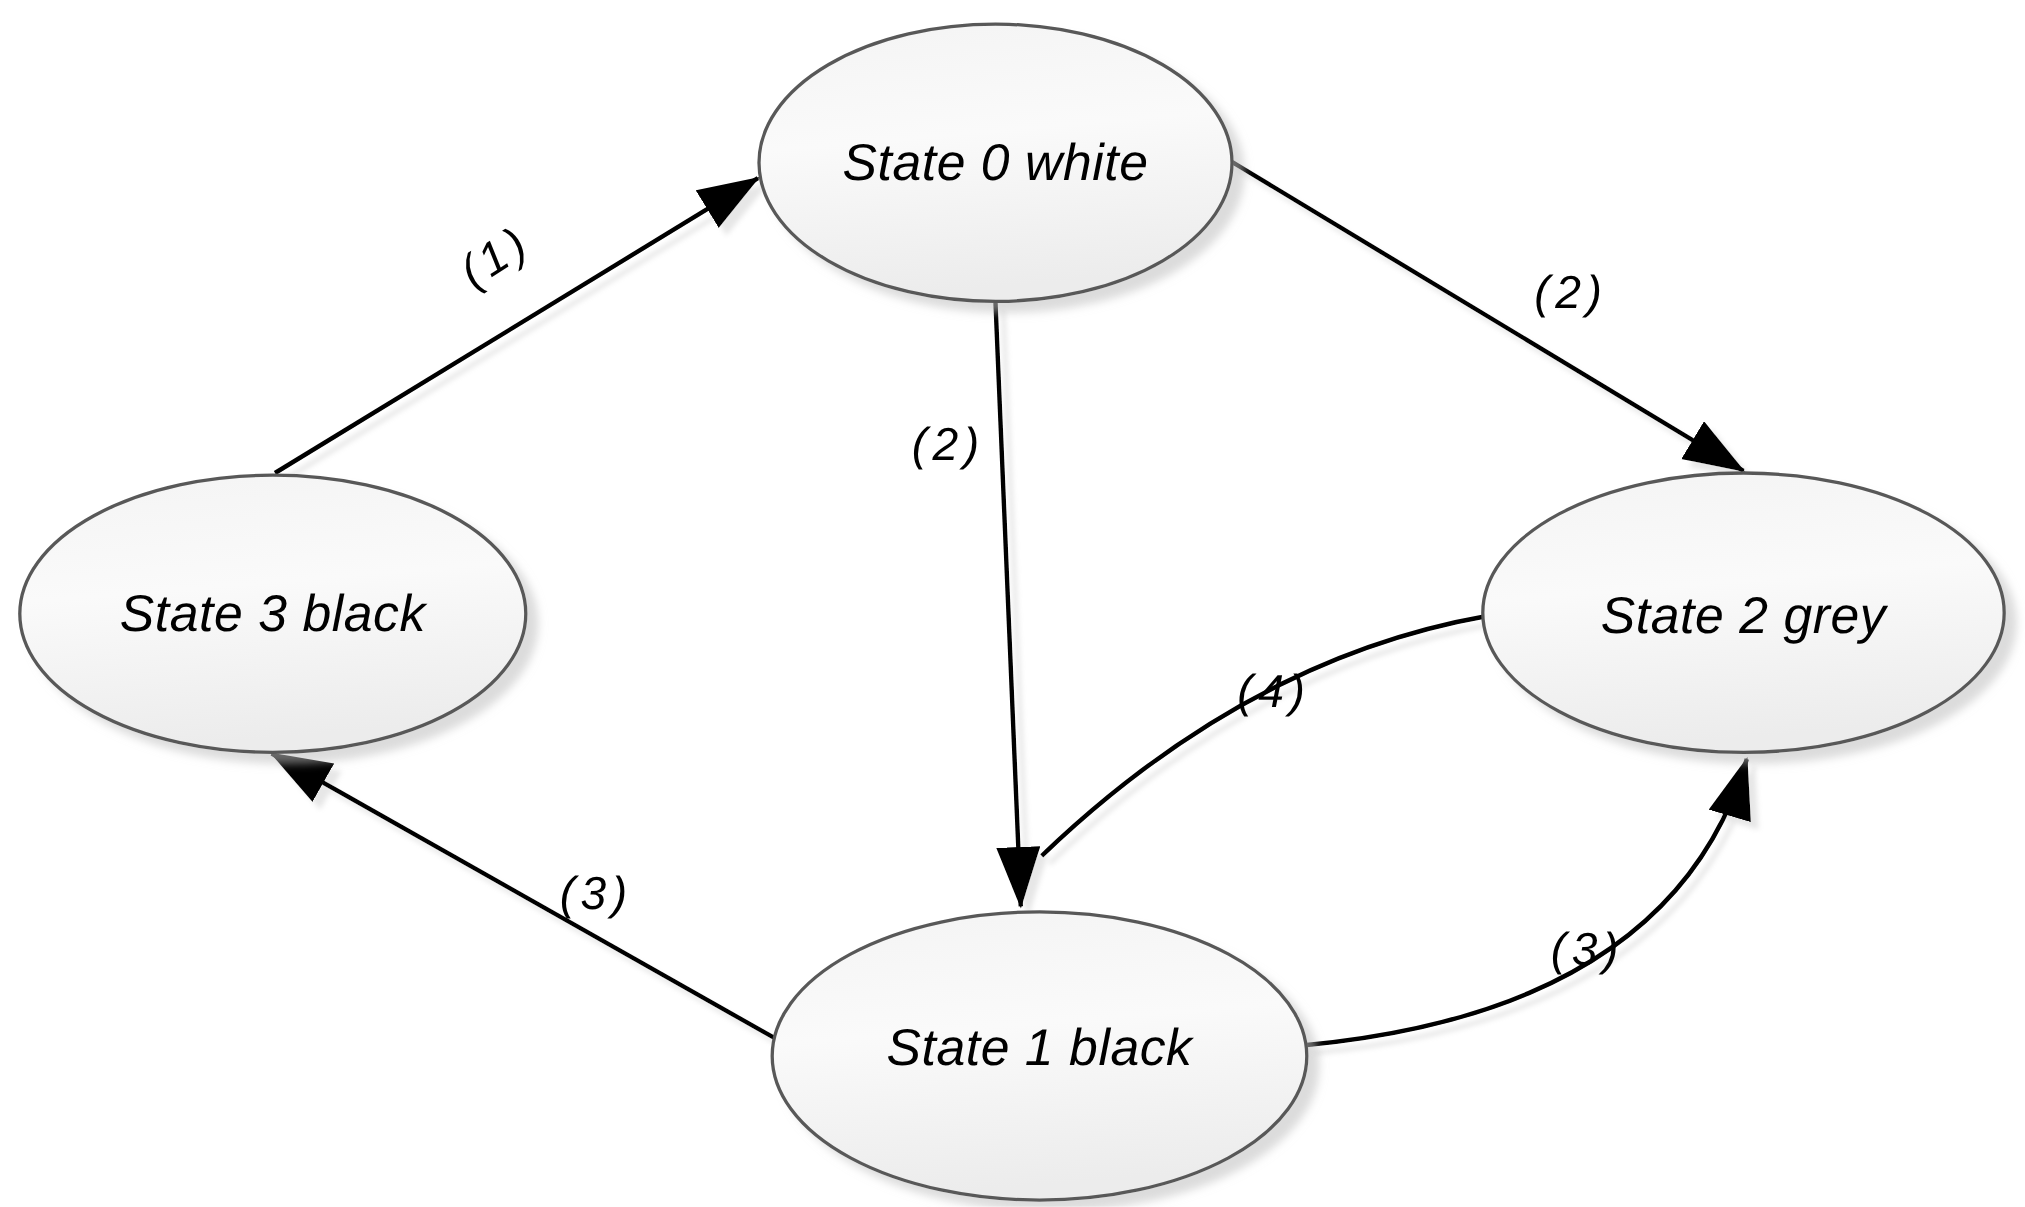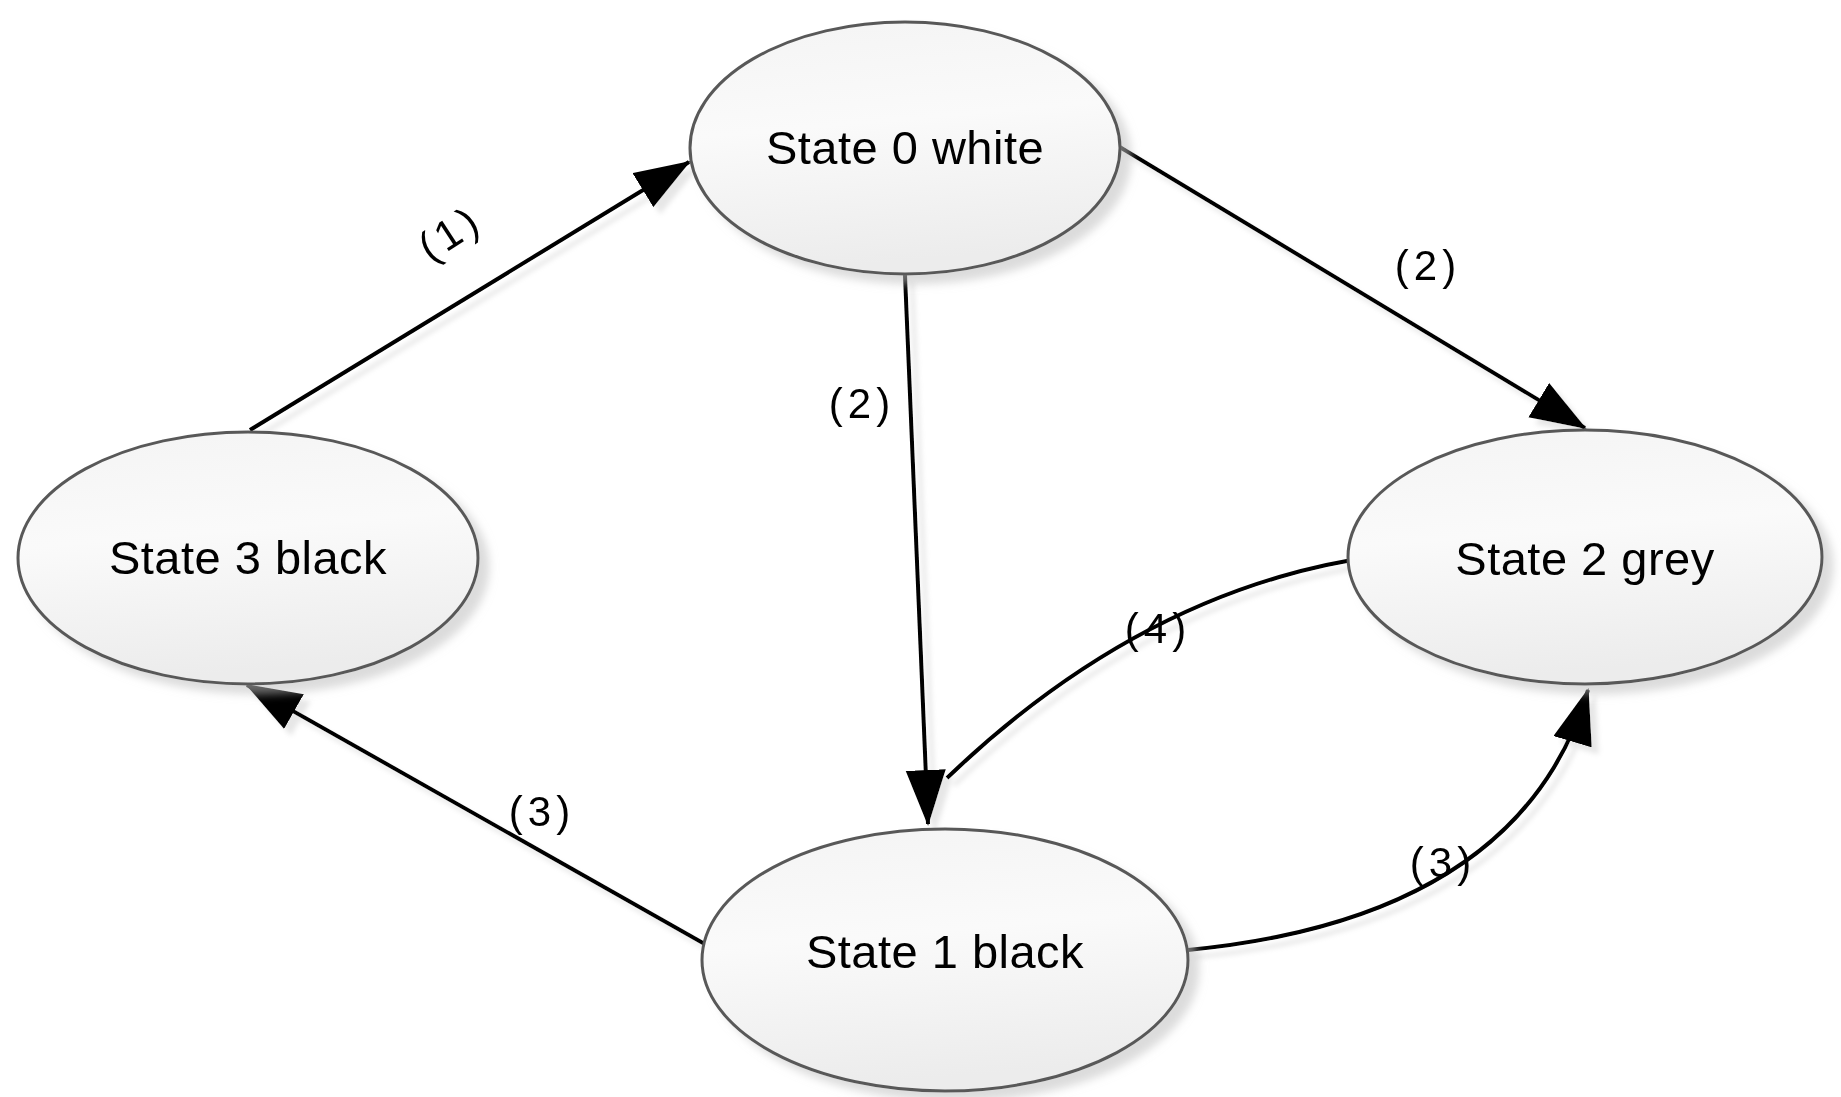--- a/index.html
+++ b/index.html
@@ -8,20 +8,21 @@
     background: #ffffff;
     width: 1841px;
     height: 1097px;
     overflow: hidden;
     font-family: "Liberation Sans", sans-serif;
   }
   #stage {
     width: 1841px;
     height: 1097px;
     position: relative;
+    font-style: italic;
   }
   svg { display: block; }
   .node-label {
     font-family: "Liberation Sans", sans-serif;
     font-size: 47px;
     letter-spacing: 0.5px;
   }
   .edge-label {
     font-family: "Liberation Sans", sans-serif;
     font-size: 42px;

